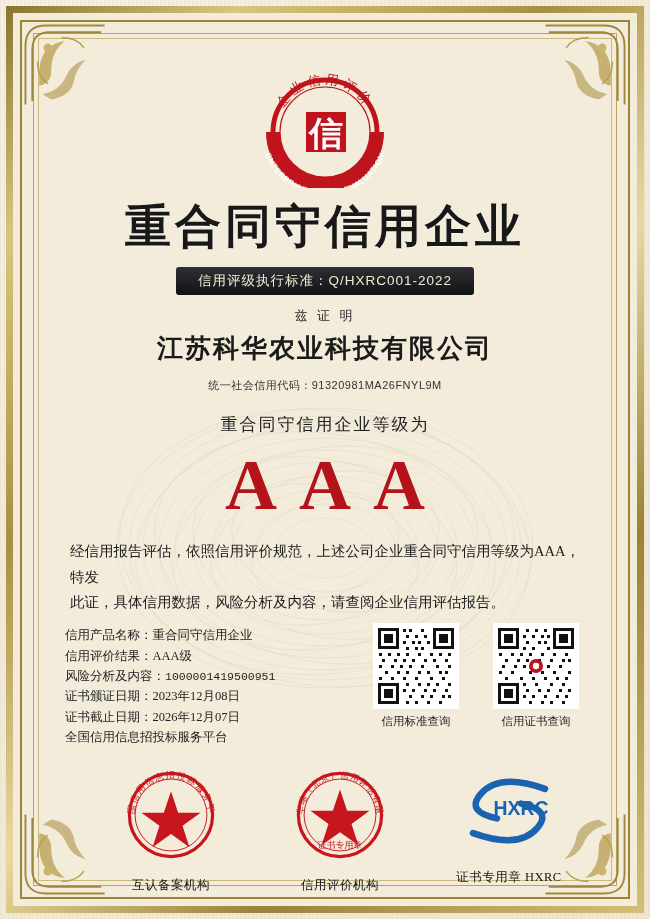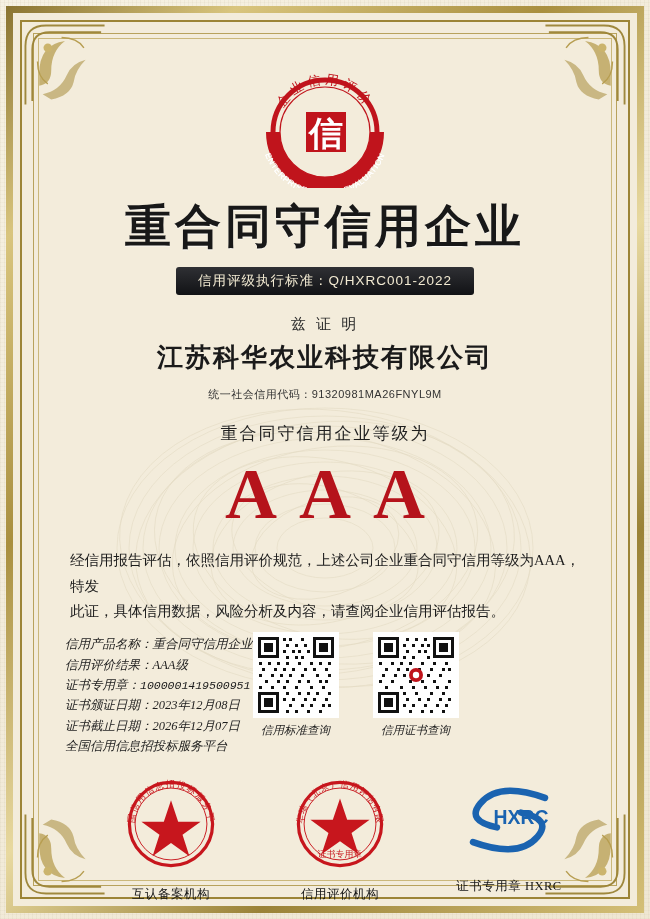--- a/index.html
+++ b/index.html
@@ -113,22 +113,22 @@
     background: linear-gradient(180deg,#2f3034,#111215);
     color: #f2ead2;
     font-size: 13.5px;
     letter-spacing: 1px;
     padding: 5px 22px;
     border-radius: 3px;
     font-family: "Liberation Sans", sans-serif;
   }
 
   .hereby {
-    margin-top: 20px;
-    font-size: 15px;
+    margin-top: 12px;
+    font-size: 13px;
     color: #2a2a2a;
     letter-spacing: 3px;
   }
 
   .company {
     margin-top: 6px;
     font-family: "Liberation Serif", serif;
     font-weight: bold;
     font-size: 26px;
     letter-spacing: 2px;
@@ -182,22 +182,22 @@
     color: #1c1c1c;
     text-align: justify;
     font-family: "Liberation Serif", serif;
   }
 
   
   .detail-row {
     margin-top: 8px;
     width: 520px;
     display: flex;
+    justify-content: space-between;
     align-items: flex-start;
-    font-style: italic;
   }
   .details {
     font-size: 12.5px;
     line-height: 1.62;
     color: #1d1d1d;
     font-family: "Liberation Serif", serif;
     padding-top: 2px;
   }
   .details .mono {
     font-family: "Liberation Mono", monospace;
@@ -367,21 +367,21 @@
 
     <div class="statement">
       <div>经信用报告评估，依照信用评价规范，上述公司企业重合同守信用等级为AAA，特发</div>
       <div>此证，具体信用数据，风险分析及内容，请查阅企业信用评估报告。</div>
     </div>
 
     <div class="detail-row">
       <div class="details">
         <div><span>信用产品名称：</span><span>重合同守信用企业</span></div>
         <div><span>信用评价结果：</span><span>AAA级</span></div>
-        <div><span>证书专用章：</span><span class="mono">1000001419500951</span></div>
+        <div><span>风险分析及内容：</span><span class="mono">1000001419500951</span></div>
         <div><span>证书颁证日期：</span><span>2023年12月08日</span></div>
         <div><span>证书截止日期：</span><span>2026年12月07日</span></div>
         <div><span>全国信用信息招投标服务平台</span></div>
       </div>
 
       <div class="qr-group">
         <div class="qr-item">
           <div class="qr-box">
             <svg viewBox="0 0 82 82" width="82" height="82">
               <rect width="82" height="82" fill="#fff"></rect>

